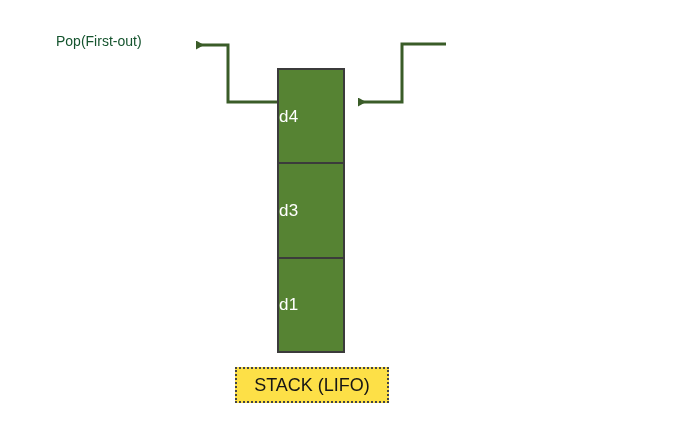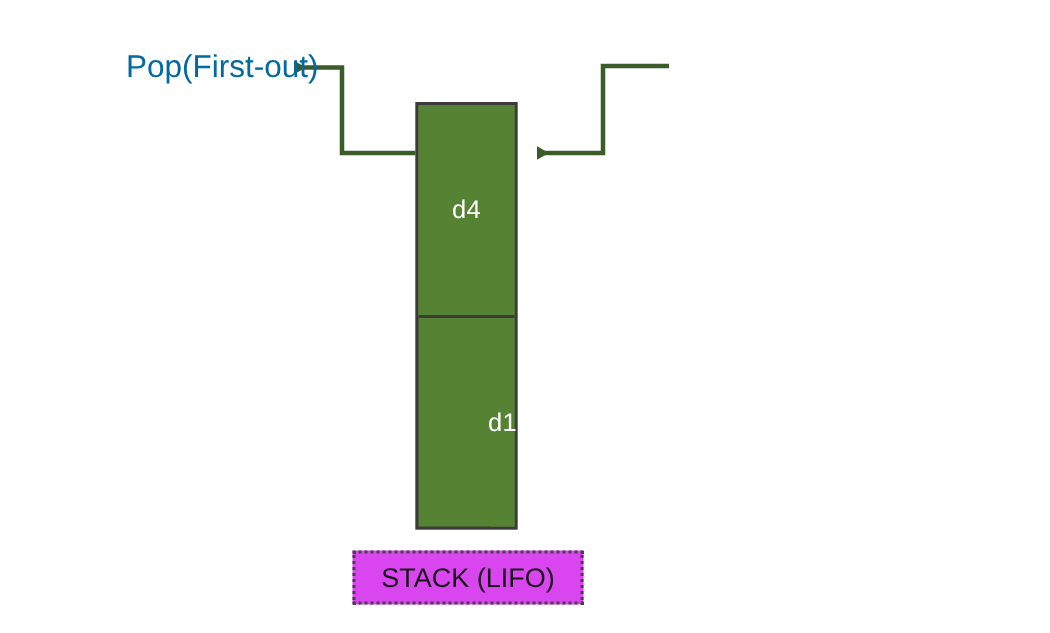--- a/index.html
+++ b/index.html
@@ -46,65 +46,62 @@
     background: #568333;
     display: flex;
     flex-direction: column;
   }
   .stack-cell {
     flex: 1 1 0;
     position: relative;
     background: #568333;
     display: flex;
     align-items: center;
-    justify-content: center;
     border-bottom: 2px solid #3b3b3b;
     box-sizing: border-box;
   }
   .stack-cell:last-child {
     border-bottom: none;
-    margin-left: 48px;
   }
   .stack-cell-label {
     color: #ffffff;
     font-size: 17px;
     font-family: "Liberation Sans", sans-serif;
     line-height: 1;
     letter-spacing: 0.2px;
   }
 
   
   .edge-label {
     position: absolute;
-    color: #0369a1;
-    font-size: 21px;
+    color: #14532d;
+    font-size: 14px;
     font-family: "Liberation Sans", sans-serif;
     white-space: nowrap;
     line-height: 1;
-    margin-left: 28px;
   }
   #pop-label {
     left: 56px;
     top: 34px;
   }
   #push-label {
     left: 450px;
     top: 34px;
   }
 
   
   #caption-box {
     position: absolute;
     left: 235px;
     top: 367px;
     width: 154px;
     height: 36px;
     box-sizing: border-box;
     border: 2px dotted #444444;
-    background: #d946ef;
+    background: #fde047;
     display: flex;
     align-items: center;
     justify-content: center;
   }
   #caption-text {
     color: #161616;
     font-size: 18px;
     font-family: "Liberation Sans", sans-serif;
     white-space: nowrap;
     line-height: 1;
@@ -132,20 +129,23 @@
   </svg>
 
   <div class="edge-label" id="pop-label">Pop(First-out)</div>
 
 
   <div id="stack-column">
     <div class="stack-cell">
       <span class="stack-cell-label">d4</span>
     </div>
     <div class="stack-cell">
+      <span class="stack-cell-label">d3</span>
+    </div>
+    <div class="stack-cell">
       <span class="stack-cell-label">d1</span>
     </div>
   </div>
 
   <div id="caption-box">
     <span id="caption-text">STACK (LIFO)</span>
   </div>
 
 </div>
 

